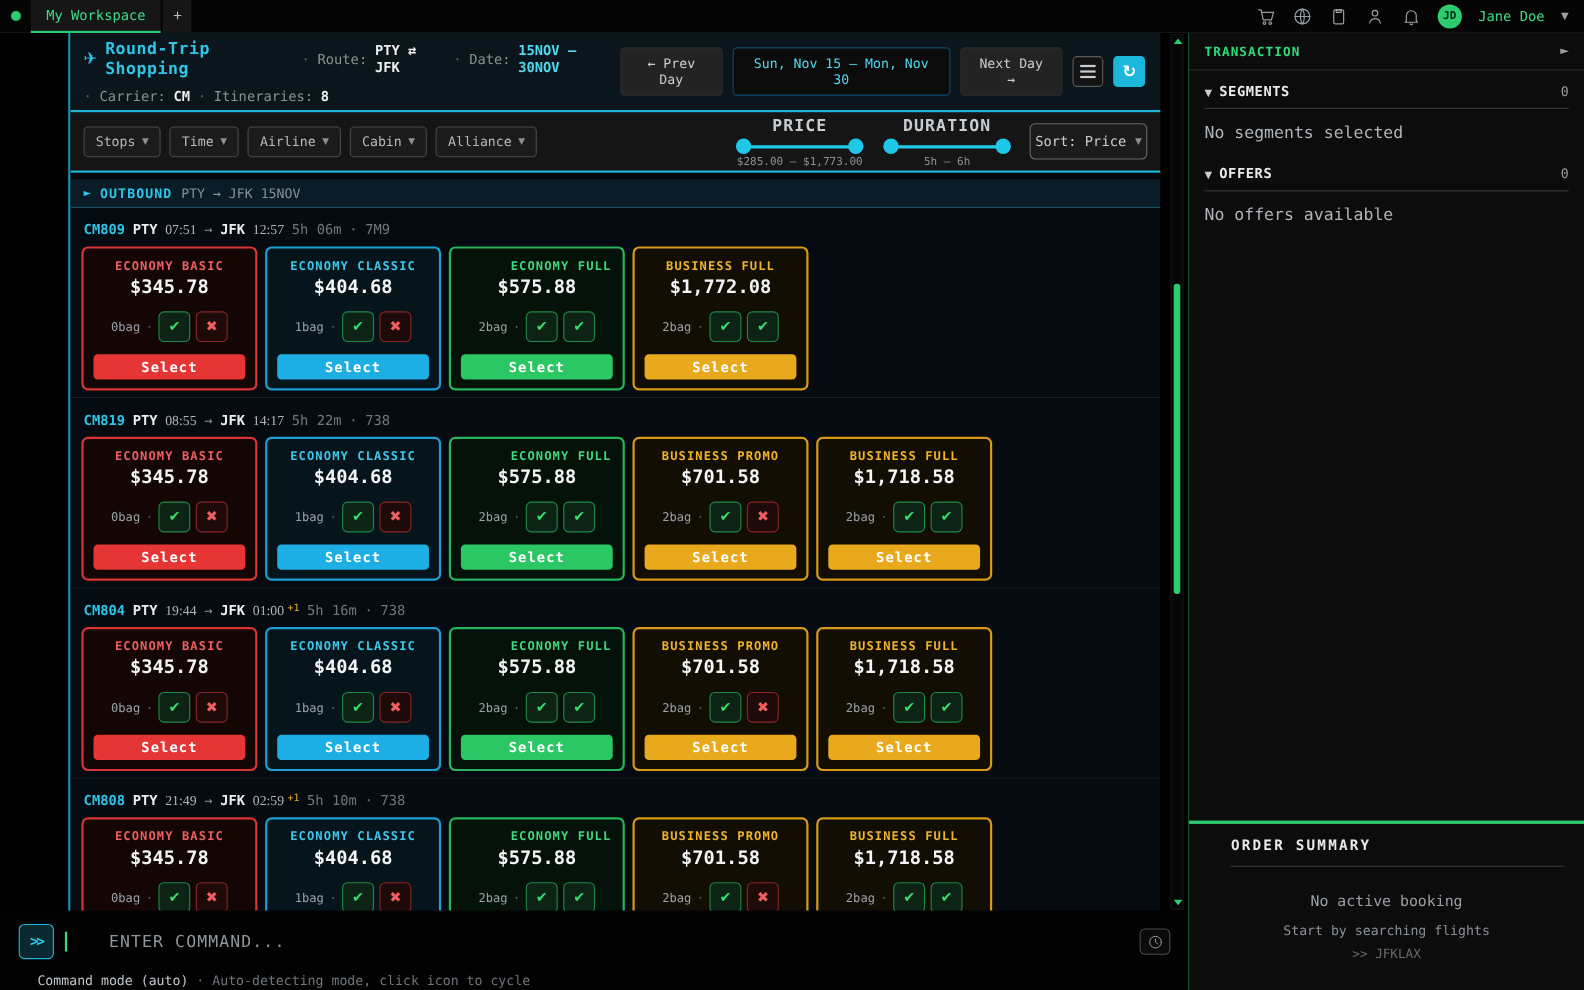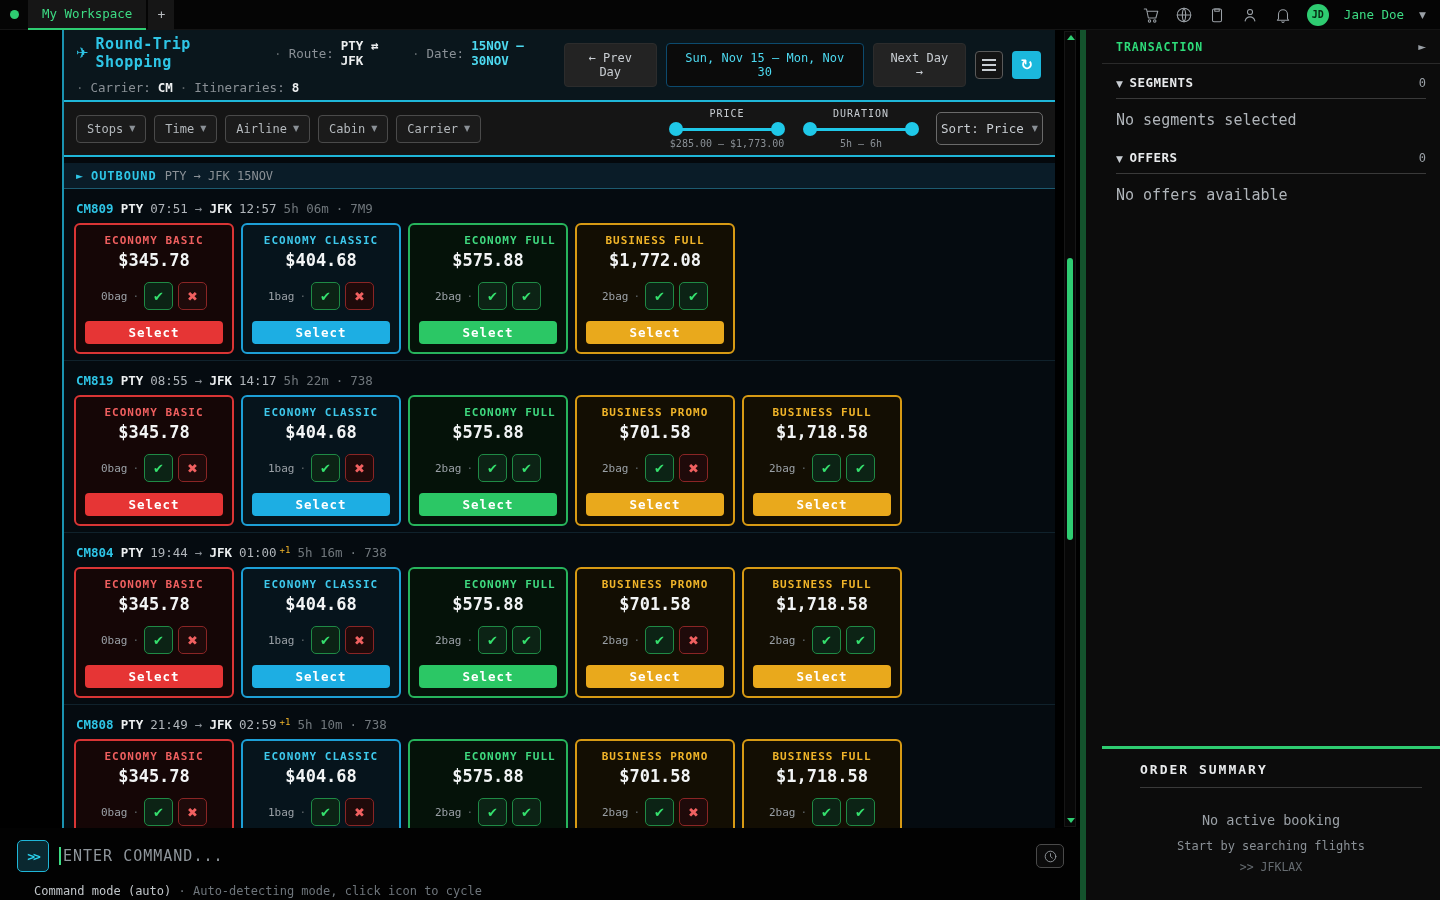--- a/index.html
+++ b/index.html
@@ -54,21 +54,21 @@
   
   .filter-bar { height:57px; background:#151515; border-top:2px solid #1fb6d8;
     border-bottom:2px solid #1fb6d8; display:flex; align-items:center; padding:0 12px; }
   .filter-group { display:flex; gap:8px; }
   .filter-btn { background:#1b1b1b; border:1px solid #4a4a4a; border-radius:4px;
     color:#b4b9bd; font-size:12px; padding:6px 10px; display:flex; align-items:center;
     gap:6px; font-family:inherit; }
   .caret { font-size:8px; color:#8a9096; font-family:"DejaVu Sans", sans-serif; }
   .filter-right { margin-left:auto; display:flex; align-items:center; gap:16px; }
   .slider-group { display:flex; flex-direction:column; align-items:center; width:118px; }
-  .slider-label { font-size:10px; font-weight:normal; letter-spacing:1px; color:#c8cdd2; }
+  .slider-label { font-size:15px; font-weight:bold; letter-spacing:1px; color:#c8cdd2; }
   .slider-track { position:relative; width:112px; height:14px; margin:3px 0 2px; }
   .slider-line { position:absolute; top:6px; left:0; right:0; height:3px; background:#1fc8e8; }
   .slider-handle { position:absolute; top:0; width:14px; height:14px; border-radius:50%;
     background:#1fc8e8; }
   .slider-handle.left { left:-2px; } .slider-handle.right { right:-2px; }
   .slider-range { font-size:10px; color:#8a9096; white-space:nowrap; }
   .sort-btn { background:#1b1b1b; border:1px solid #6a6a6a; border-radius:5px; color:#c8cdd2;
     font-size:12.5px; padding:8px 4px; display:flex; align-items:center; gap:8px;
     font-family:inherit; }
 
@@ -79,21 +79,21 @@
     padding:0 12px; }
   .ob-arrow { color:#2ec5e6; font-size:9px; font-family:"DejaVu Sans", sans-serif; }
   .ob-label { color:#2ec5e6; font-weight:bold; font-size:12px; letter-spacing:1px; }
   .ob-route { color:#8a9096; font-size:12px; }
 
   .flight-block { padding:12px 0 6px; border-bottom:1px solid #10222c; background:#050b10; }
   .flight-header { display:flex; align-items:baseline; gap:7px; font-size:12.5px;
     padding:0 12px; margin-bottom:7px; }
   .fh-num { color:#2ec5e6; font-weight:bold; }
   .fh-airport { color:#eceeef; font-weight:bold; }
-  .fh-time { color:#b0b5ba; }
+  .fh-time { color:#b0b5ba;font-family:Liberation Serif, serif; }
   .fh-arrow { color:#8a9096; }
   .fh-plus { color:#f0b429; font-size:9px; position:relative; top:-4px; margin-left:-4px; }
   .fh-dim { color:#70777c; }
 
   .fare-row { display:flex; gap:7px; padding:0 10px; }
   .fare-card { width:160px; height:131px; border-radius:6px; border:2px solid;
     display:flex; flex-direction:column; align-items:center; padding:9px 9px 8px;
     flex-shrink:0; }
   .fare-type { font-size:11px; font-weight:bold; letter-spacing:1px; }
   .fare-price { font-size:17px; font-weight:bold; color:#f2f4f5; margin-top:3px; }
@@ -131,34 +131,34 @@
   .sb-thumb { position:absolute; left:2px; width:6px; top:226px; height:282px;
     border-radius:3px; background:#2ecc71; }
 
   
   .command-bar { position:absolute; left:0; top:828px; width:1080px; height:72px;
     background:#020202; }
   .cmd-row { display:flex; align-items:center; height:46px; padding:10px 16px 0 17px; }
   .cmd-mode { width:32px; height:32px; background:#0a2830; border:1px solid #1fb6d8;
     border-radius:5px; color:#2ad3f0; font-size:13px; font-weight:bold; display:flex;
     align-items:center; justify-content:center; letter-spacing:-2px; }
-  .cmd-input { display:flex; align-items:center; margin-left:10px; flex:1; }
+  .cmd-input { display:flex; align-items:center; margin-left:10px; flex:1;gap:36px; }
   .cmd-cursor { width:2px; height:18px; background:#3ddc84; margin-right:2px; }
   .cmd-placeholder { color:#8f969c; font-size:15px; letter-spacing:1px; }
   .cmd-history { width:28px; height:24px; background:#0b0b0b; border:1px solid #4a4a4a;
     border-radius:5px; display:flex; align-items:center; justify-content:center; }
   .cmd-history svg { width:15px; height:15px; stroke:#9aa0a6; fill:none;
     stroke-width:1.4; stroke-linecap:round; }
   .cmd-status { padding:10px 0 0 34px; font-size:12px; }
   .cmd-status .mode { color:#c0c5c9; }
   .cmd-status .hint { color:#6e757b; }
 
   
   .sidebar { position:absolute; left:1080px; top:30px; width:360px; height:870px;
-    background:#0c0c0c; border-left:6px solid #14532d; display:flex; flex-direction:column;padding-left:16px; }
+    background:#0c0c0c; border-left:1px solid #14532d; display:flex; flex-direction:column; }
   .txn-header { height:34px; border-bottom:1px solid #2a2a2a; display:flex;
     align-items:center; justify-content:space-between; padding:0 14px; }
   .txn-title { color:#2edc7a; font-size:11.5px; font-weight:bold; letter-spacing:1px; }
   .txn-arrow { color:#9aa0a6; font-size:10px; font-family:"DejaVu Sans", sans-serif; }
   .side-section { padding:11px 14px 4px; }
   .side-sec-header { display:flex; align-items:center; justify-content:space-between;
     border-bottom:1px solid #3a3a3a; padding-bottom:8px; }
   .side-sec-title { color:#e8eaec; font-size:12.5px; font-weight:bold; letter-spacing:.5px; }
   .side-sec-title .tri { font-size:9px; color:#c8cdd2; margin-right:6px;
     font-family:"DejaVu Sans", sans-serif; }
@@ -274,21 +274,21 @@
     <span>Airline</span>
     <span class="caret">▼</span>
   </button>
 
   <button class="filter-btn">
     <span>Cabin</span>
     <span class="caret">▼</span>
   </button>
 
   <button class="filter-btn">
-    <span>Carrier</span>
+    <span>Alliance</span>
     <span class="caret">▼</span>
   </button>
 </div>
       <div class="filter-right">
         <div class="slider-group">
           <span class="slider-label">PRICE</span>
           <div class="slider-track">
             <div class="slider-line"></div>
             <div class="slider-handle left"></div>
             <div class="slider-handle right"></div>

